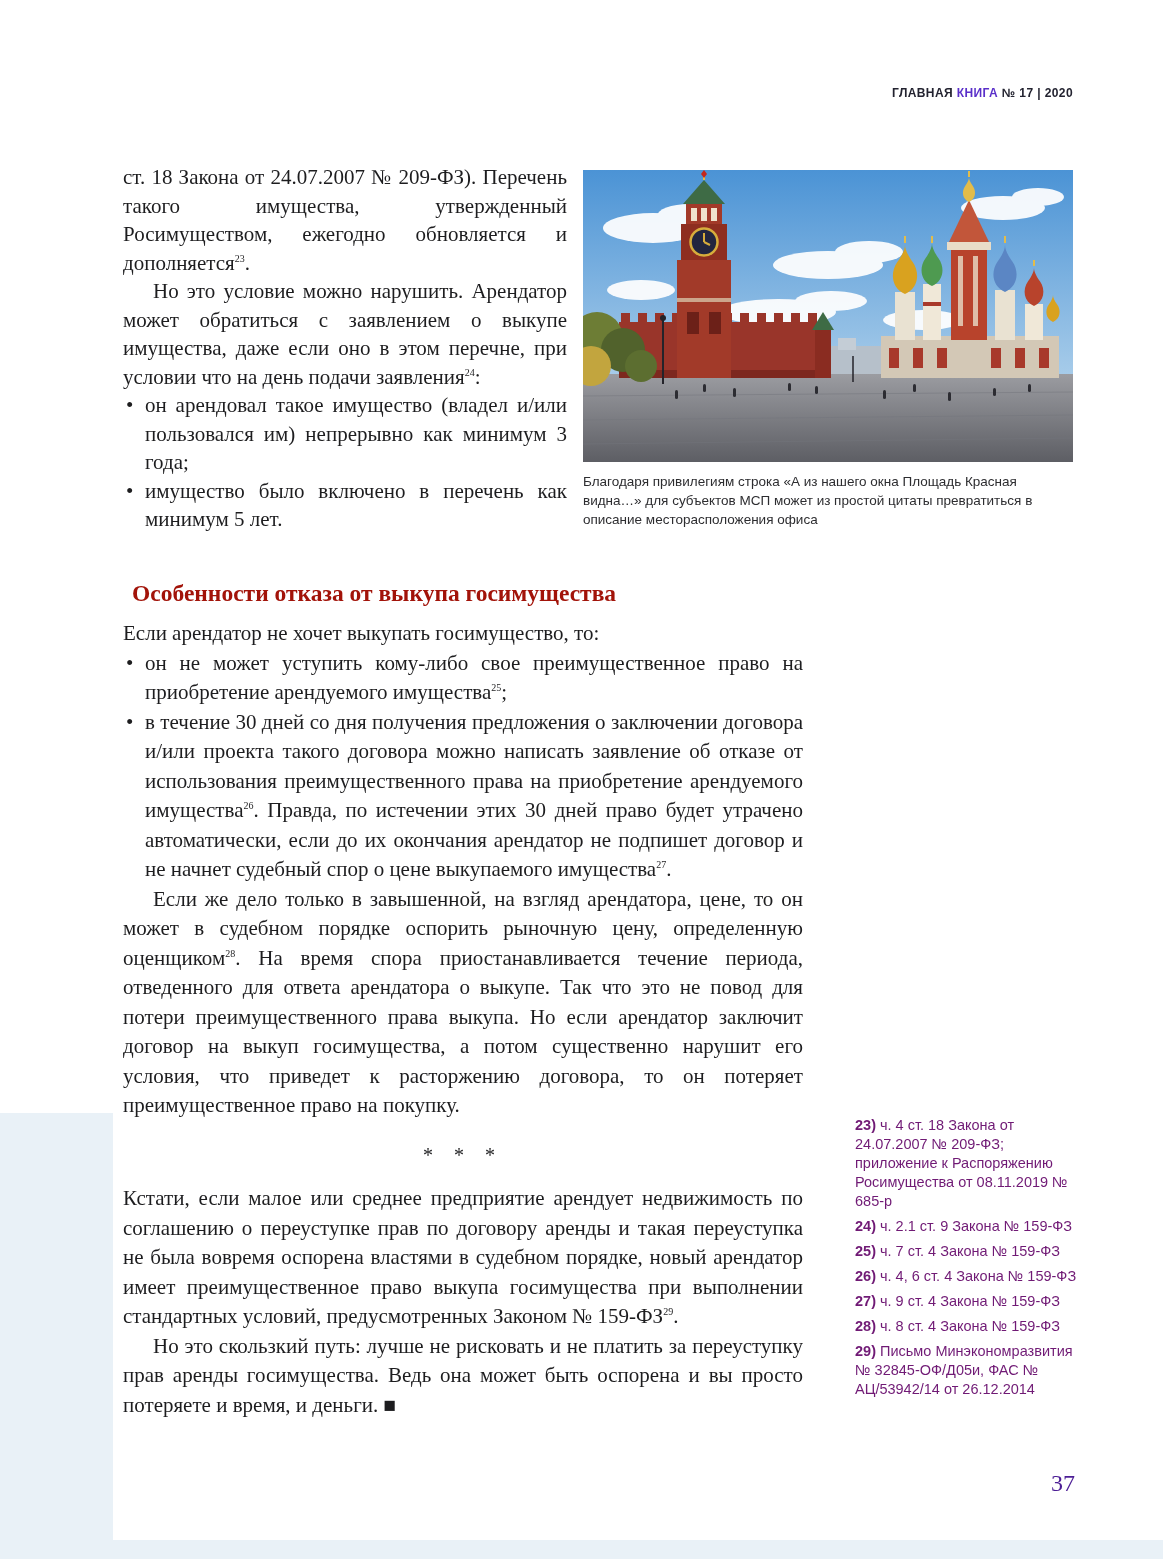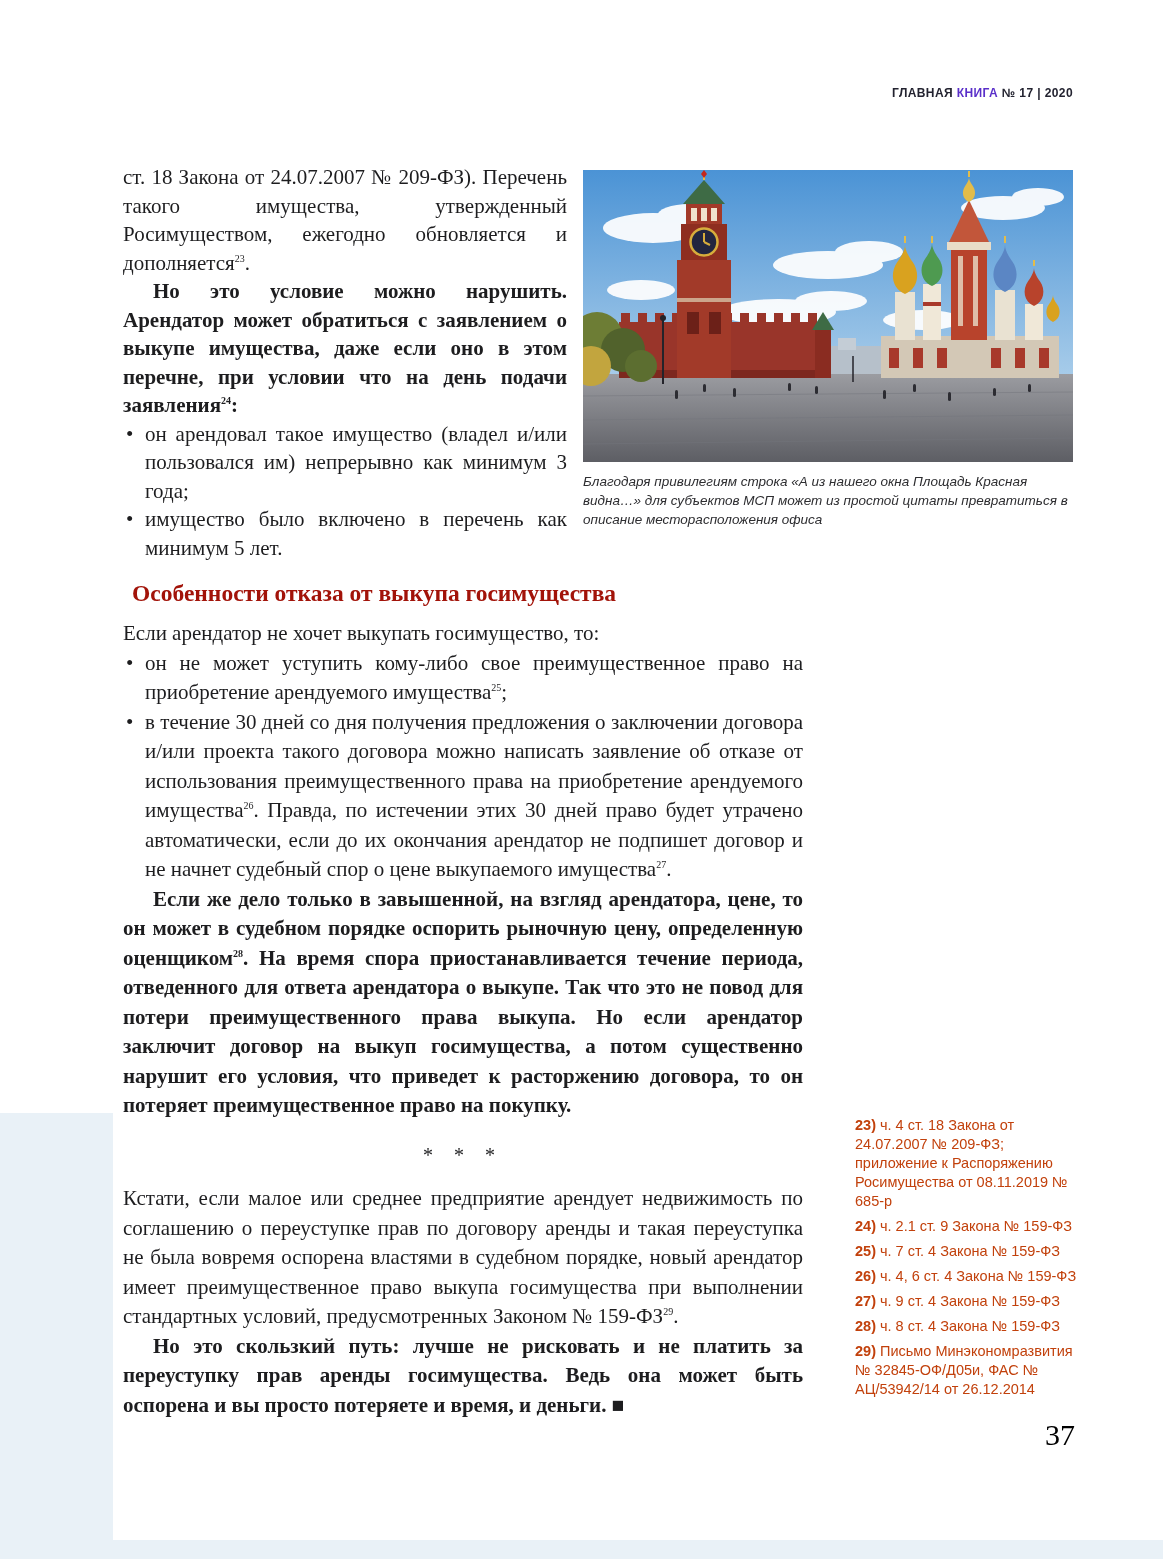--- a/index.html
+++ b/index.html
@@ -25,34 +25,34 @@
     font-weight:bold; font-size:12px; letter-spacing:0.4px;
     color:#232330; white-space:nowrap;
   }
   .brand-accent { color:var(--brand-purple, #5a2fc9); }
 
   
   .col-left {
     position:absolute; left:123px; top:163px; width:444px;
     font-size:21px; line-height:28.5px; text-align:justify;
   }
-  .indent { text-indent:30px;font-weight:bold; }
+  .indent { text-indent:30px; }
   sup { font-size:10px; line-height:0; vertical-align:super; }
 
   ul.bullets { list-style:none; }
   ul.bullets li { position:relative; padding-left:22px; text-align:justify; }
   ul.bullets li::before { content:"•"; position:absolute; left:3px; top:0; }
 
   
   .figure { position:absolute; left:583px; top:170px; width:490px; }
   .figure svg { display:block; }
   .caption {
     margin-top:10px;
     font-family:"Liberation Sans", sans-serif;
-    font-size:13.5px; line-height:19px; color:#2d2d30;font-style:italic;
+    font-size:13.5px; line-height:19px; color:#2d2d30;
   }
 
   
   .section-heading {
     position:absolute; left:123px; top:580px;
     font-size:23.5px; font-weight:bold;
     color:var(--heading-red, #a21309);
     margin-left:9px;
   }
 
@@ -63,28 +63,28 @@
   }
   .separator {
     text-align:center; letter-spacing:8px; font-size:20px;
     margin:20px 0 14px 0; text-indent:0;
   }
 
   
   .footnotes {
     position:absolute; left:855px; top:1116px; width:222px;
     font-family:"Liberation Sans", sans-serif;
-    font-size:14.5px; line-height:19px; color:#c2410c;
+    font-size:14.5px; line-height:19px; color:#701a75;
   }
   .fn { margin-bottom:6px; }
   .fn b { font-weight:bold; }
 
   .page-number {
-    position:absolute; right:88px; top:1418px;
-    font-size:30px; color:#000000;
+    position:absolute; right:88px; top:1470px;
+    font-size:24px; color:#4c1d95;
   }
 </style>
 </head>
 <body style="--brand-purple: #5a2fc9; --heading-red: #a21309; --text-dark: #1d1d1f; --band-blue: #e9f1f7;">
 
 <div class="band band-left"></div>
 <div class="band band-bottom"></div>
 
 <header class="page-header">
   <span>ГЛАВНАЯ</span>

